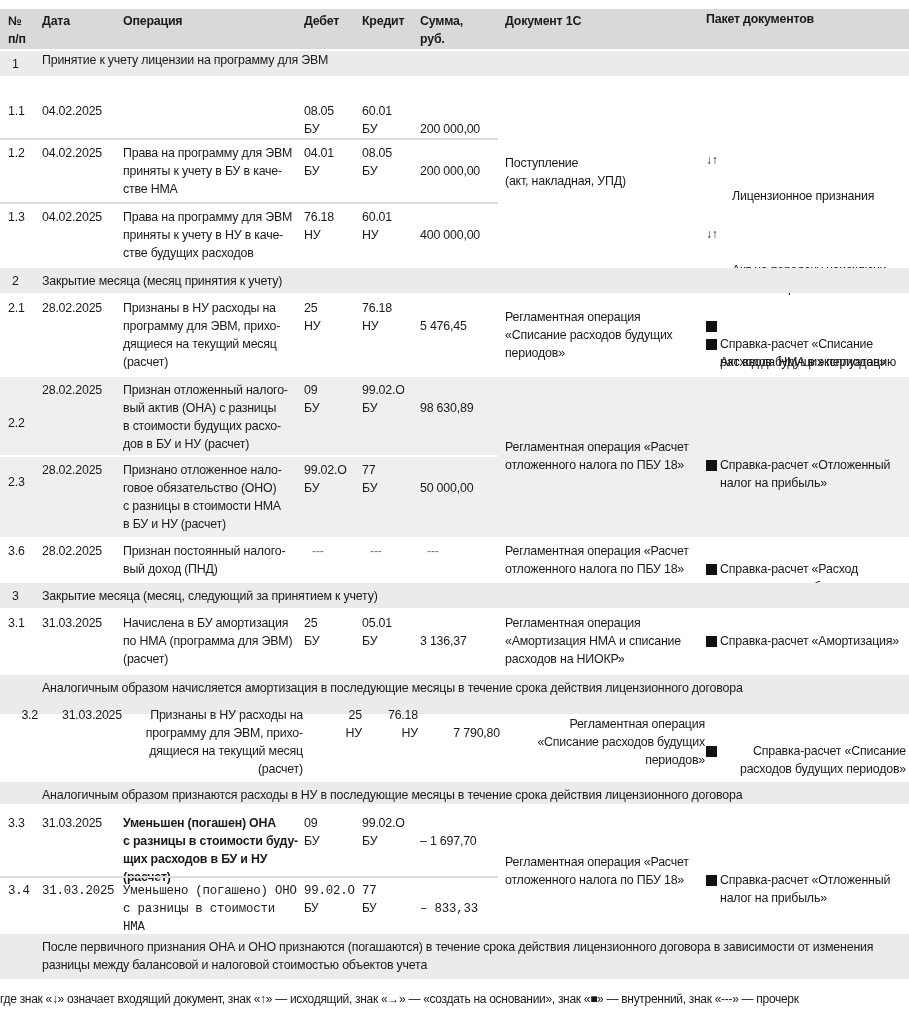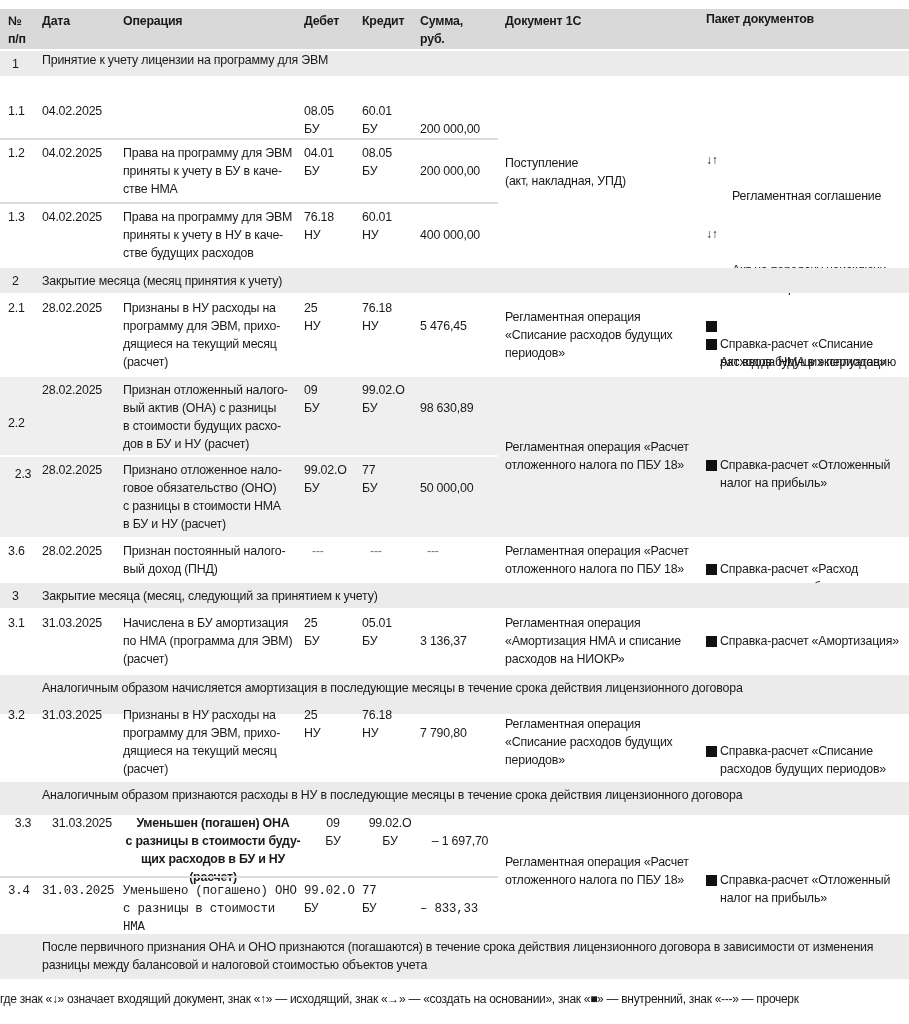--- a/index.html
+++ b/index.html
@@ -91,21 +91,21 @@
     <div class="cell c-cred" style="top:4px;">60.01
 НУ</div>
     <div class="cell c-sum" style="top:22px;">400 000,00</div>
   </div>
 
   <div class="cell c-doc" style="top:145px;">Поступление
 (акт, накладная, УПД)</div>
   <div class="cell c-pkg" style="top:124px;width:200px;">
     <span class="pkg-line arrows">
       <span class="pkg-icon">↓↑</span>
-      <span>Регламентная соглашение</span>
+      <span>Лицензионное признания</span>
     </span>
     <span class="pkg-line arrows" style="margin-top:2px;">
       <span class="pkg-icon">↓↑</span>
       <span>Акт на передачу неисключи-
 тельных прав</span>
     </span>
     <span class="pkg-line" style="margin-top:2px;">
       <span class="sq"></span>
       <span>Акт ввода НМА в эксплуатацию</span>
     </span>
@@ -146,21 +146,21 @@
 в стоимости будущих расхо-
 дов в БУ и НУ (расчет)</div>
     <div class="cell c-deb" style="top:4px;">09
 БУ</div>
     <div class="cell c-cred" style="top:4px;">99.02.О
 БУ</div>
     <div class="cell c-sum" style="top:22px;">98 630,89</div>
   </div>
   <div class="sep white" style="top:446px;left:0;width:498px;"></div>
   <div class="row" style="top:448px;height:80px;">
-    <div class="cell c-num" style="top:8px;text-align:center;">2.3</div>
+    <div class="cell c-num" style="top:16px;">2.3</div>
     <div class="cell c-date" style="top:4px;">28.02.2025</div>
     <div class="cell c-op" style="top:4px;">Признано отложенное нало-
 говое обязательство (ОНО)
 с разницы в стоимости НМА
 в БУ и НУ (расчет)</div>
     <div class="cell c-deb" style="top:4px;">99.02.О
 БУ</div>
     <div class="cell c-cred" style="top:4px;">77
 БУ</div>
     <div class="cell c-sum" style="top:22px;">50 000,00</div>
@@ -209,46 +209,46 @@
 расходов на НИОКР»</div>
     <div class="cell c-pkg" style="top:6px;width:205px;">
       <span class="pkg-line"><span class="sq"></span><span>Справка-расчет «Амортизация»</span></span>
     </div>
   </div>
 
   <div class="row note" style="top:666px;height:39px;">
     <div class="cell" style="top:4px;left:42px;width:860px;">Аналогичным образом начисляется амортизация в последующие месяцы в течение срока действия лицензионного договора</div>
   </div>
 
-  <div class="row" style="top:691px;height:86px;">
+  <div class="row" style="top:691px;height:86px;text-align:right;">
     <div class="cell c-num" style="top:6px;">3.2</div>
     <div class="cell c-date" style="top:6px;">31.03.2025</div>
     <div class="cell c-op" style="top:6px;">Признаны в НУ расходы на
 программу для ЭВМ, прихо-
 дящиеся на текущий месяц
 (расчет)</div>
     <div class="cell c-deb" style="top:6px;">25
 НУ</div>
     <div class="cell c-cred" style="top:6px;">76.18
 НУ</div>
     <div class="cell c-sum" style="top:24px;">7 790,80</div>
     <div class="cell c-doc" style="top:15px;">Регламентная операция
 «Списание расходов будущих
 периодов»</div>
     <div class="cell c-pkg" style="top:24px;">
       <span class="pkg-line"><span class="sq"></span><span>Справка-расчет «Списание
 расходов будущих периодов»</span></span>
     </div>
   </div>
 
-  <div class="row note" style="top:773px;height:33px;">
+  <div class="row note" style="top:773px;height:22px;">
     <div class="cell" style="top:4px;left:42px;width:860px;">Аналогичным образом признаются расходы в НУ в последующие месяцы в течение срока действия лицензионного договора</div>
   </div>
 
-  <div class="row" style="top:801px;height:62px;text-align:center;">
+  <div class="row" style="top:801px;height:62px;">
     <div class="cell c-num" style="top:4px;">3.3</div>
     <div class="cell c-date" style="top:4px;">31.03.2025</div>
     <div class="cell c-op" style="top:4px;font-weight:bold;">Уменьшен (погашен) ОНА
 с разницы в стоимости буду-
 щих расходов в БУ и НУ (расчет)</div>
     <div class="cell c-deb" style="top:4px;">09
 БУ</div>
     <div class="cell c-cred" style="top:4px;">99.02.О
 БУ</div>
     <div class="cell c-sum" style="top:22px;">– 1 697,70</div>

